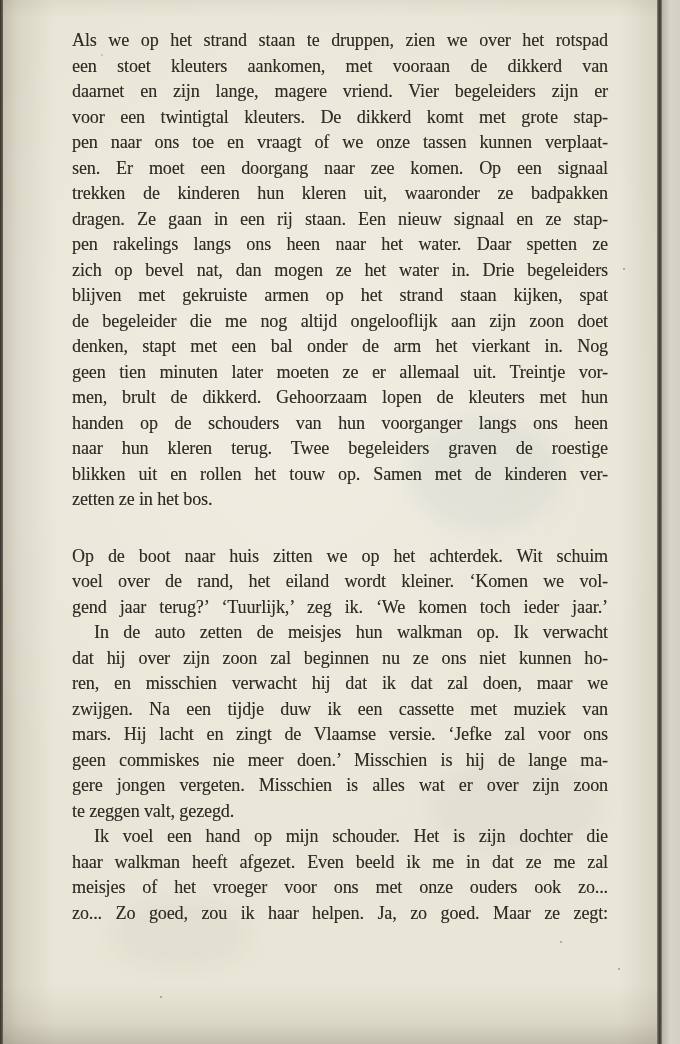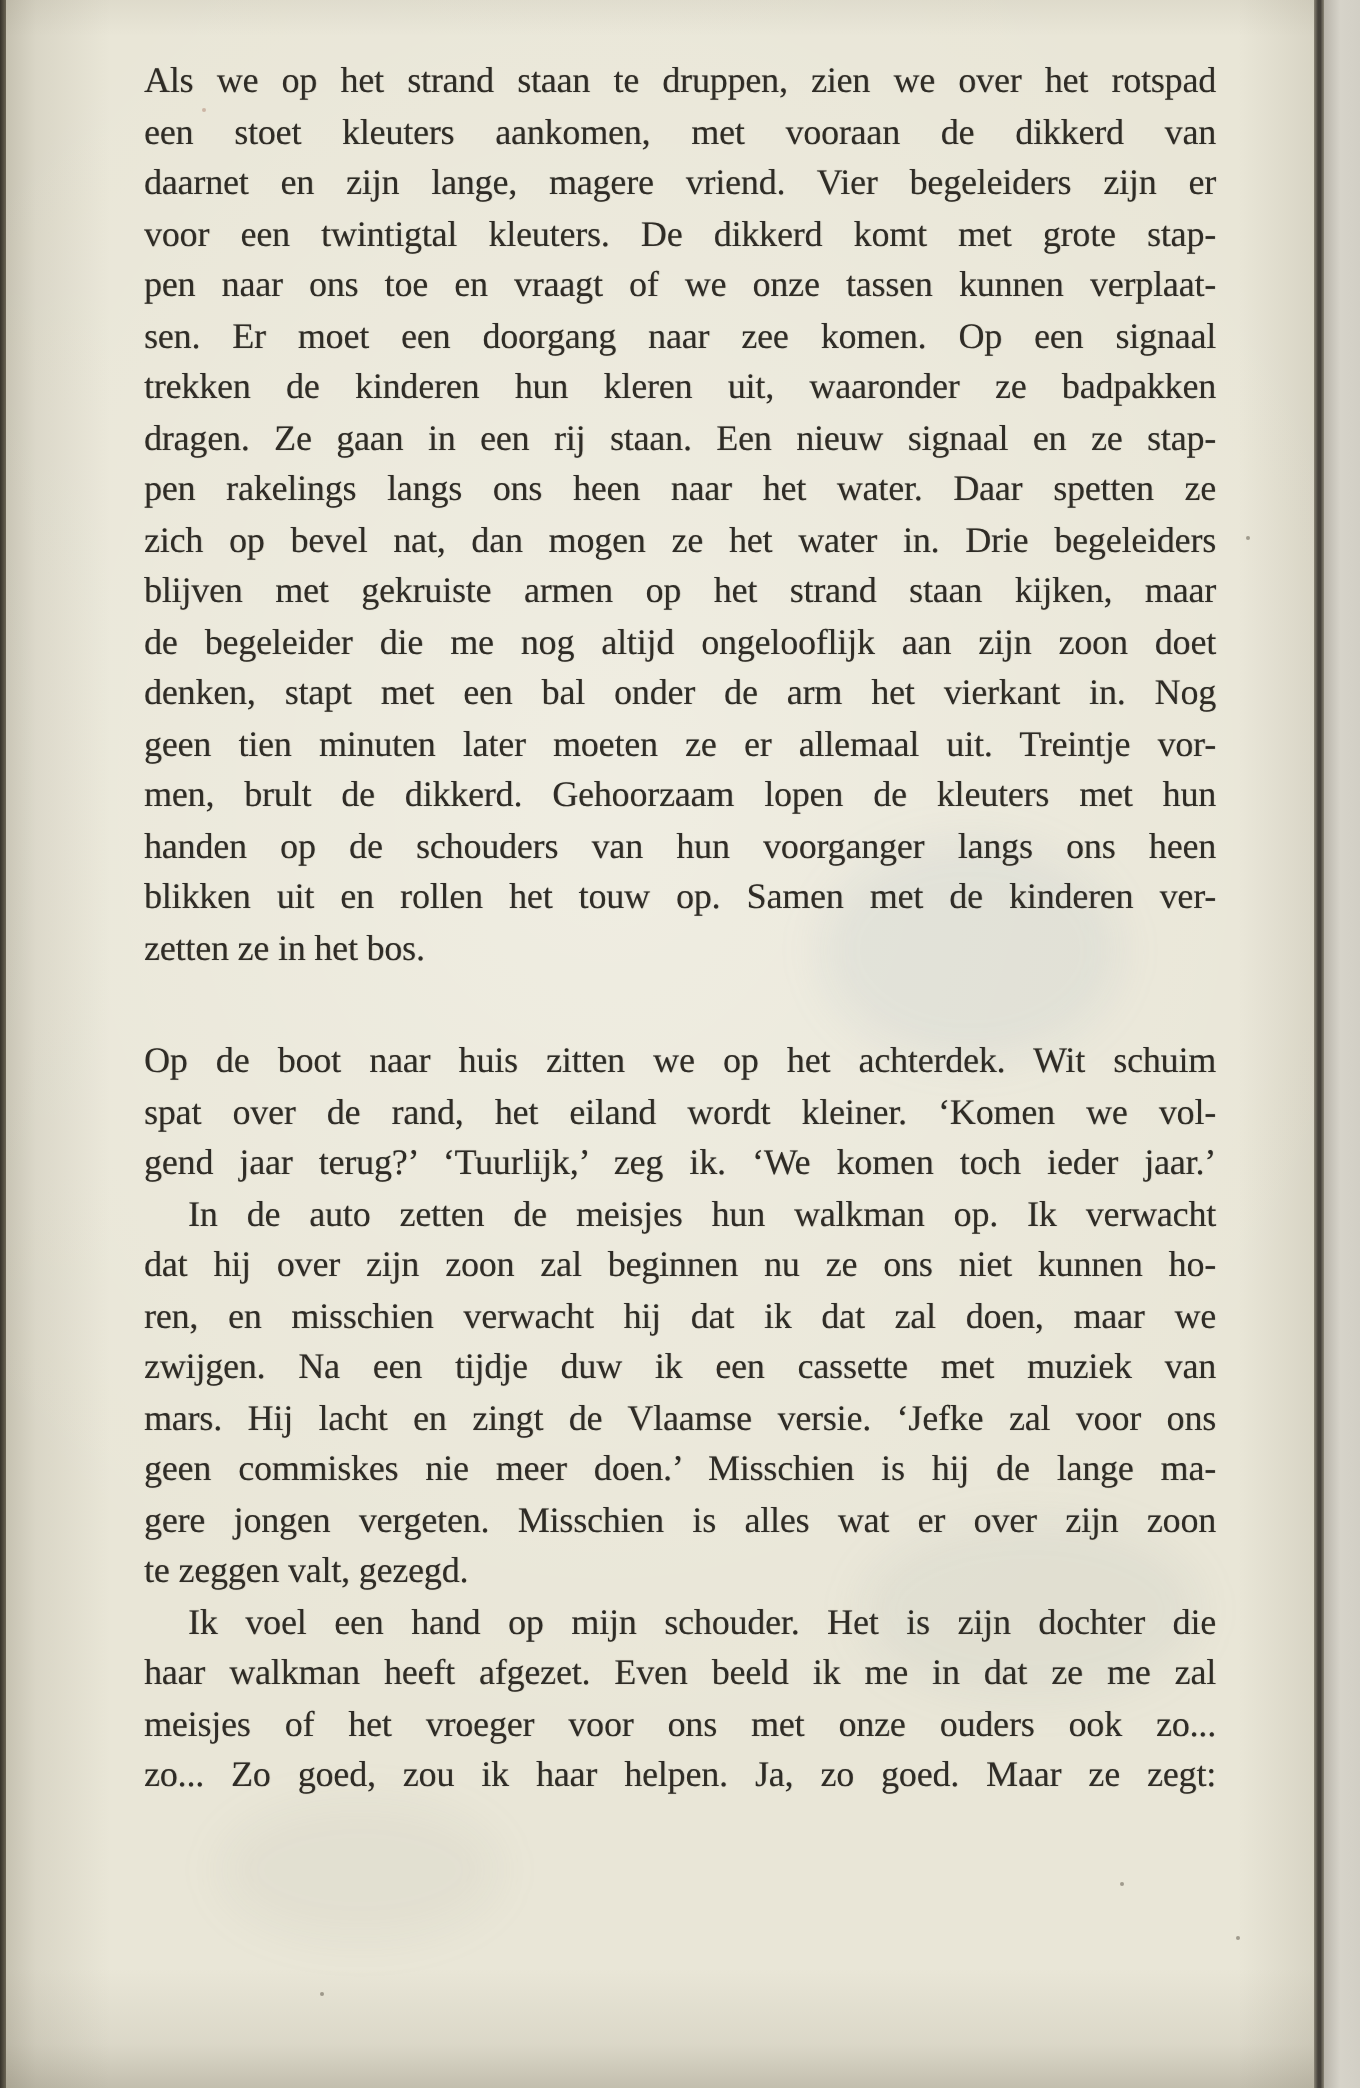--- a/index.html
+++ b/index.html
@@ -95,31 +95,32 @@
       <div class="text-line">Als we op het strand staan te druppen, zien we over het rotspad</div>
       <div class="text-line">een stoet kleuters aankomen, met vooraan de dikkerd van</div>
       <div class="text-line">daarnet en zijn lange, magere vriend. Vier begeleiders zijn er</div>
       <div class="text-line">voor een twintigtal kleuters. De dikkerd komt met grote stap-</div>
       <div class="text-line">pen naar ons toe en vraagt of we onze tassen kunnen verplaat-</div>
       <div class="text-line">sen. Er moet een doorgang naar zee komen. Op een signaal</div>
       <div class="text-line">trekken de kinderen hun kleren uit, waaronder ze badpakken</div>
       <div class="text-line">dragen. Ze gaan in een rij staan. Een nieuw signaal en ze stap-</div>
       <div class="text-line">pen rakelings langs ons heen naar het water. Daar spetten ze</div>
       <div class="text-line">zich op bevel nat, dan mogen ze het water in. Drie begeleiders</div>
-      <div class="text-line">blijven met gekruiste armen op het strand staan kijken, maar</div>
+      <div class="text-line">blijven met gekruiste armen op het strand staan kijken, spat</div>
       <div class="text-line">de begeleider die me nog altijd ongelooflijk aan zijn zoon doet</div>
       <div class="text-line">denken, stapt met een bal onder de arm het vierkant in. Nog</div>
       <div class="text-line">geen tien minuten later moeten ze er allemaal uit. Treintje vor-</div>
       <div class="text-line">men, brult de dikkerd. Gehoorzaam lopen de kleuters met hun</div>
       <div class="text-line">handen op de schouders van hun voorganger langs ons heen</div>
+      <div class="text-line">naar hun kleren terug. Twee begeleiders graven de roestige</div>
       <div class="text-line">blikken uit en rollen het touw op. Samen met de kinderen ver-</div>
       <div class="text-line last-line">zetten ze in het bos.</div>
       <div class="line-gap"></div>
       <div class="text-line">Op de boot naar huis zitten we op het achterdek. Wit schuim</div>
-      <div class="text-line">spat over de rand, het eiland wordt kleiner. ‘Komen we vol-</div>
+      <div class="text-line">voel over de rand, het eiland wordt kleiner. ‘Komen we vol-</div>
       <div class="text-line">gend jaar terug?’ ‘Tuurlijk,’ zeg ik. ‘We komen toch ieder jaar.’</div>
       <div class="text-line indented">In de auto zetten de meisjes hun walkman op. Ik verwacht</div>
       <div class="text-line">dat hij over zijn zoon zal beginnen nu ze ons niet kunnen ho-</div>
       <div class="text-line">ren, en misschien verwacht hij dat ik dat zal doen, maar we</div>
       <div class="text-line">zwijgen. Na een tijdje duw ik een cassette met muziek van</div>
       <div class="text-line">mars. Hij lacht en zingt de Vlaamse versie. ‘Jefke zal voor ons</div>
       <div class="text-line">geen commiskes nie meer doen.’ Misschien is hij de lange ma-</div>
       <div class="text-line">gere jongen vergeten. Misschien is alles wat er over zijn zoon</div>
       <div class="text-line last-line">te zeggen valt, gezegd.</div>
       <div class="text-line indented">Ik voel een hand op mijn schouder. Het is zijn dochter die</div>

